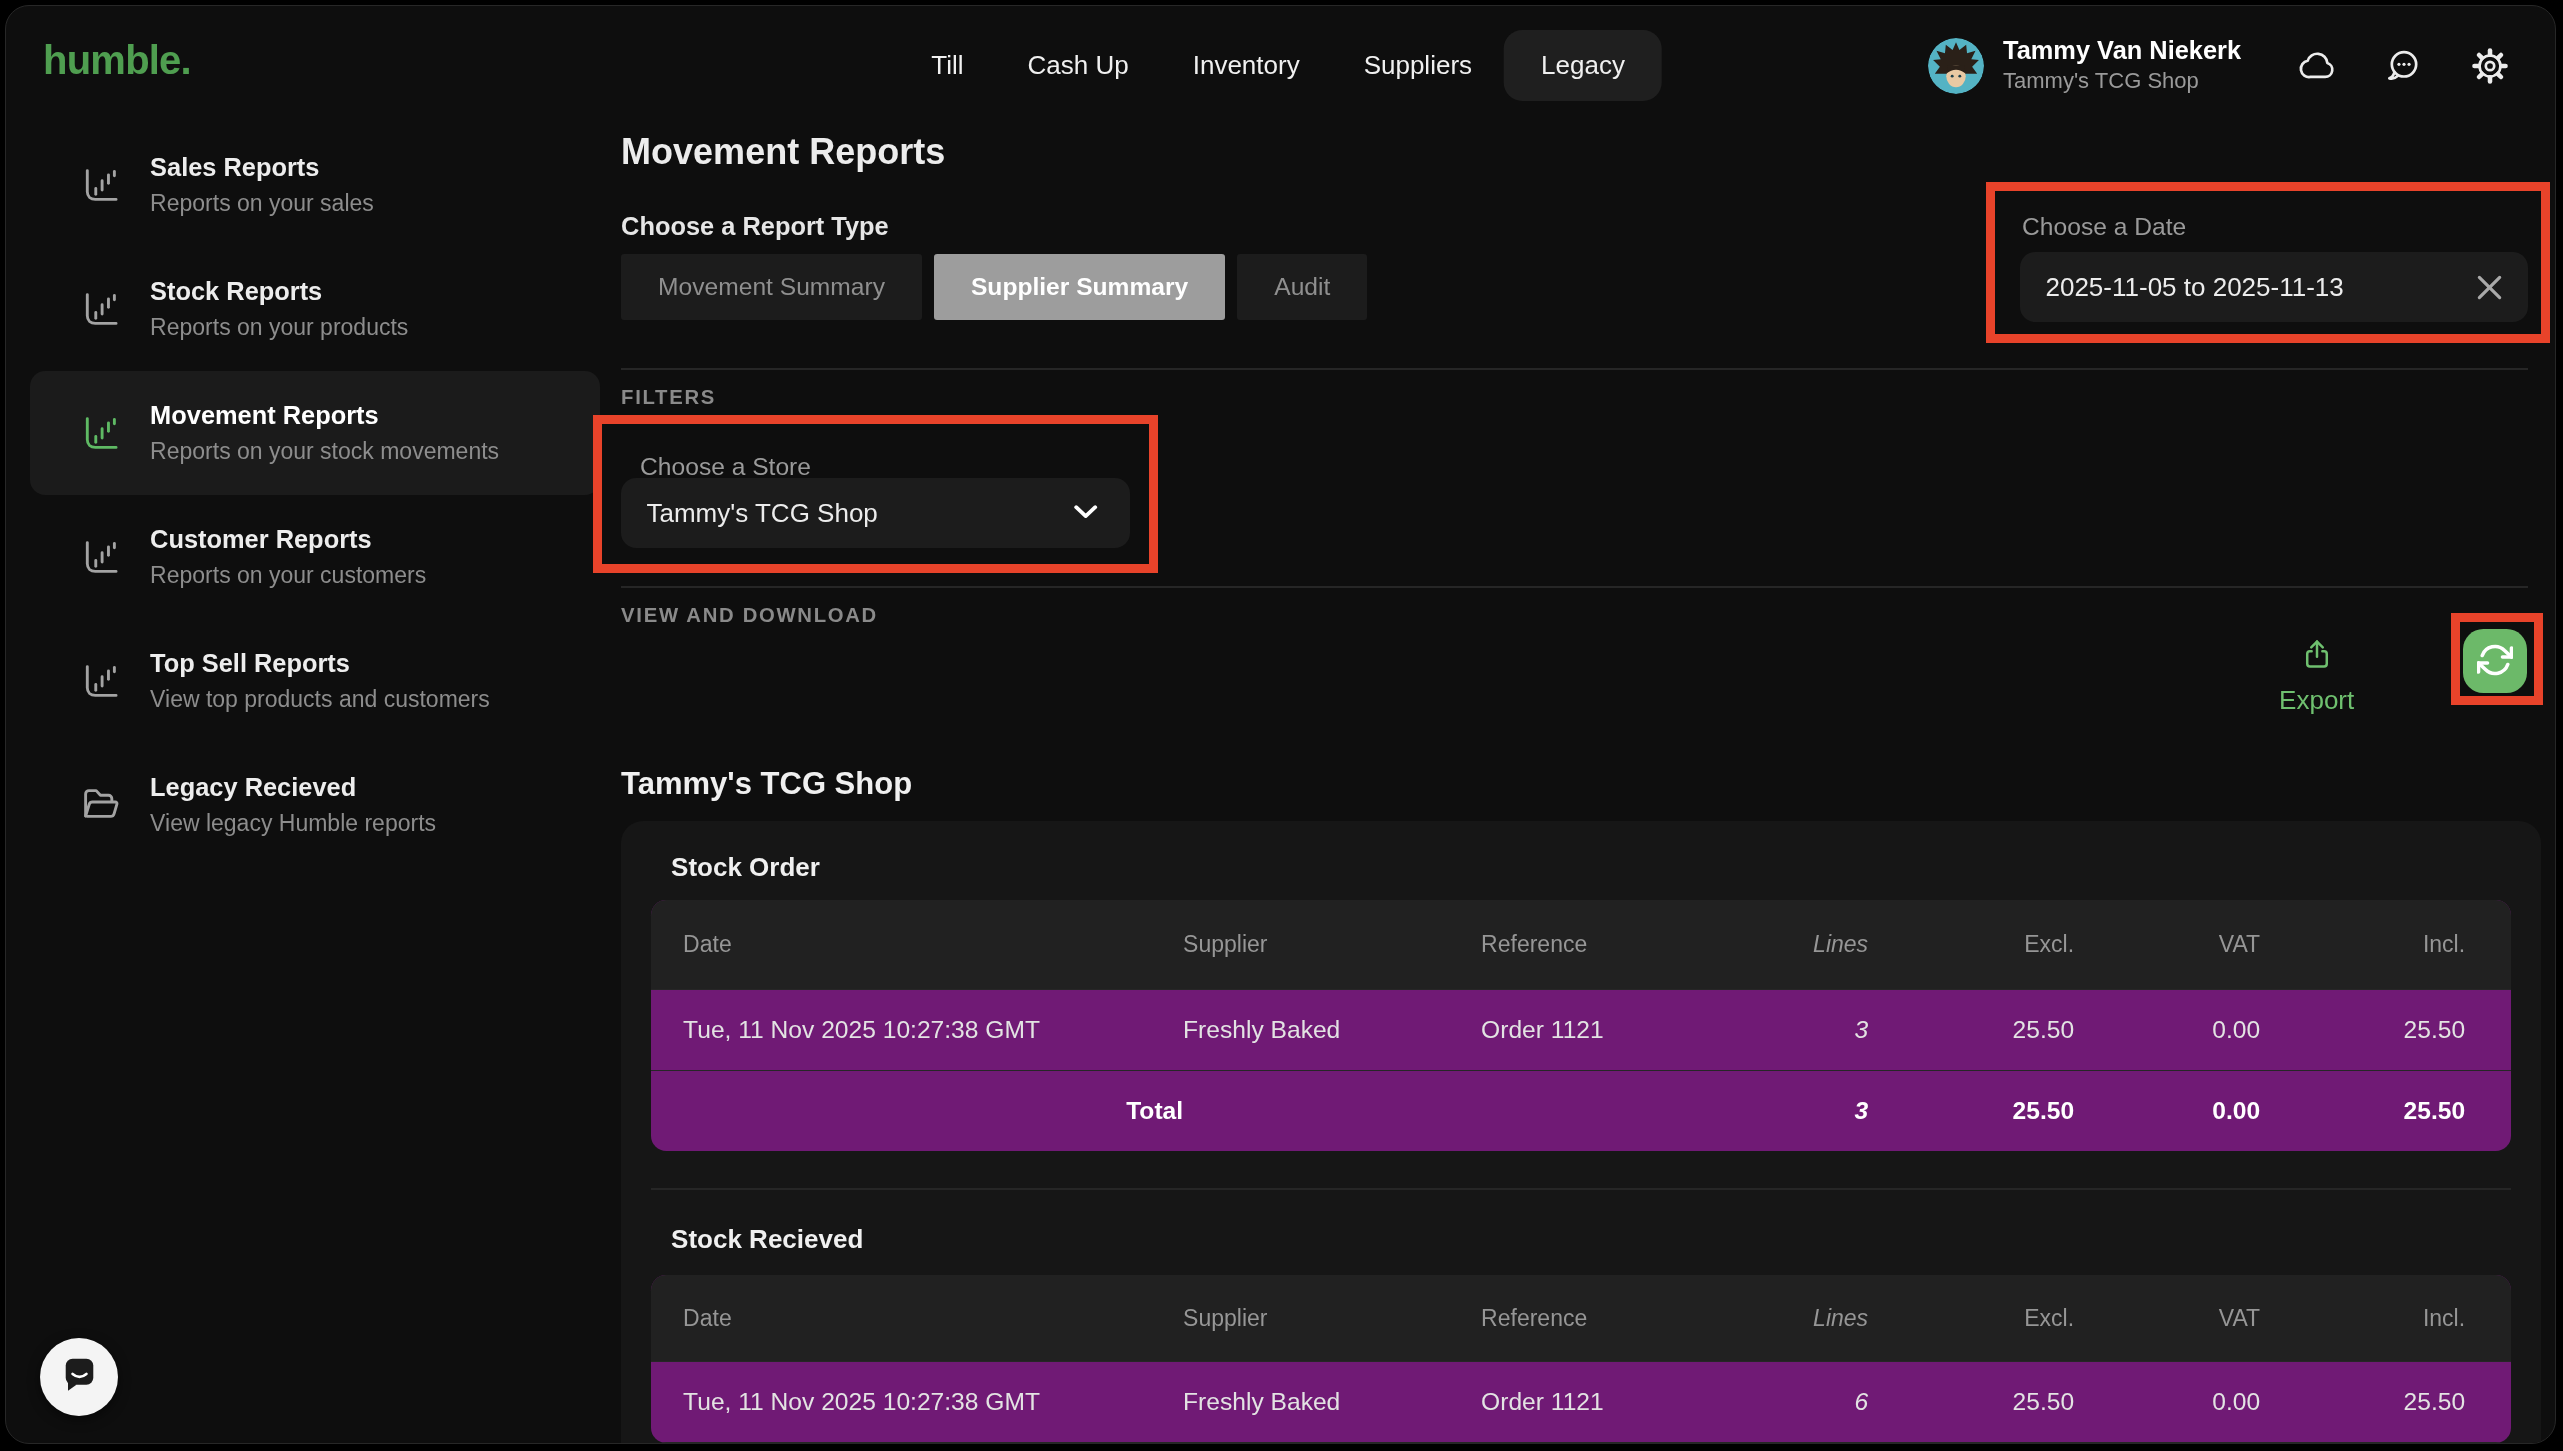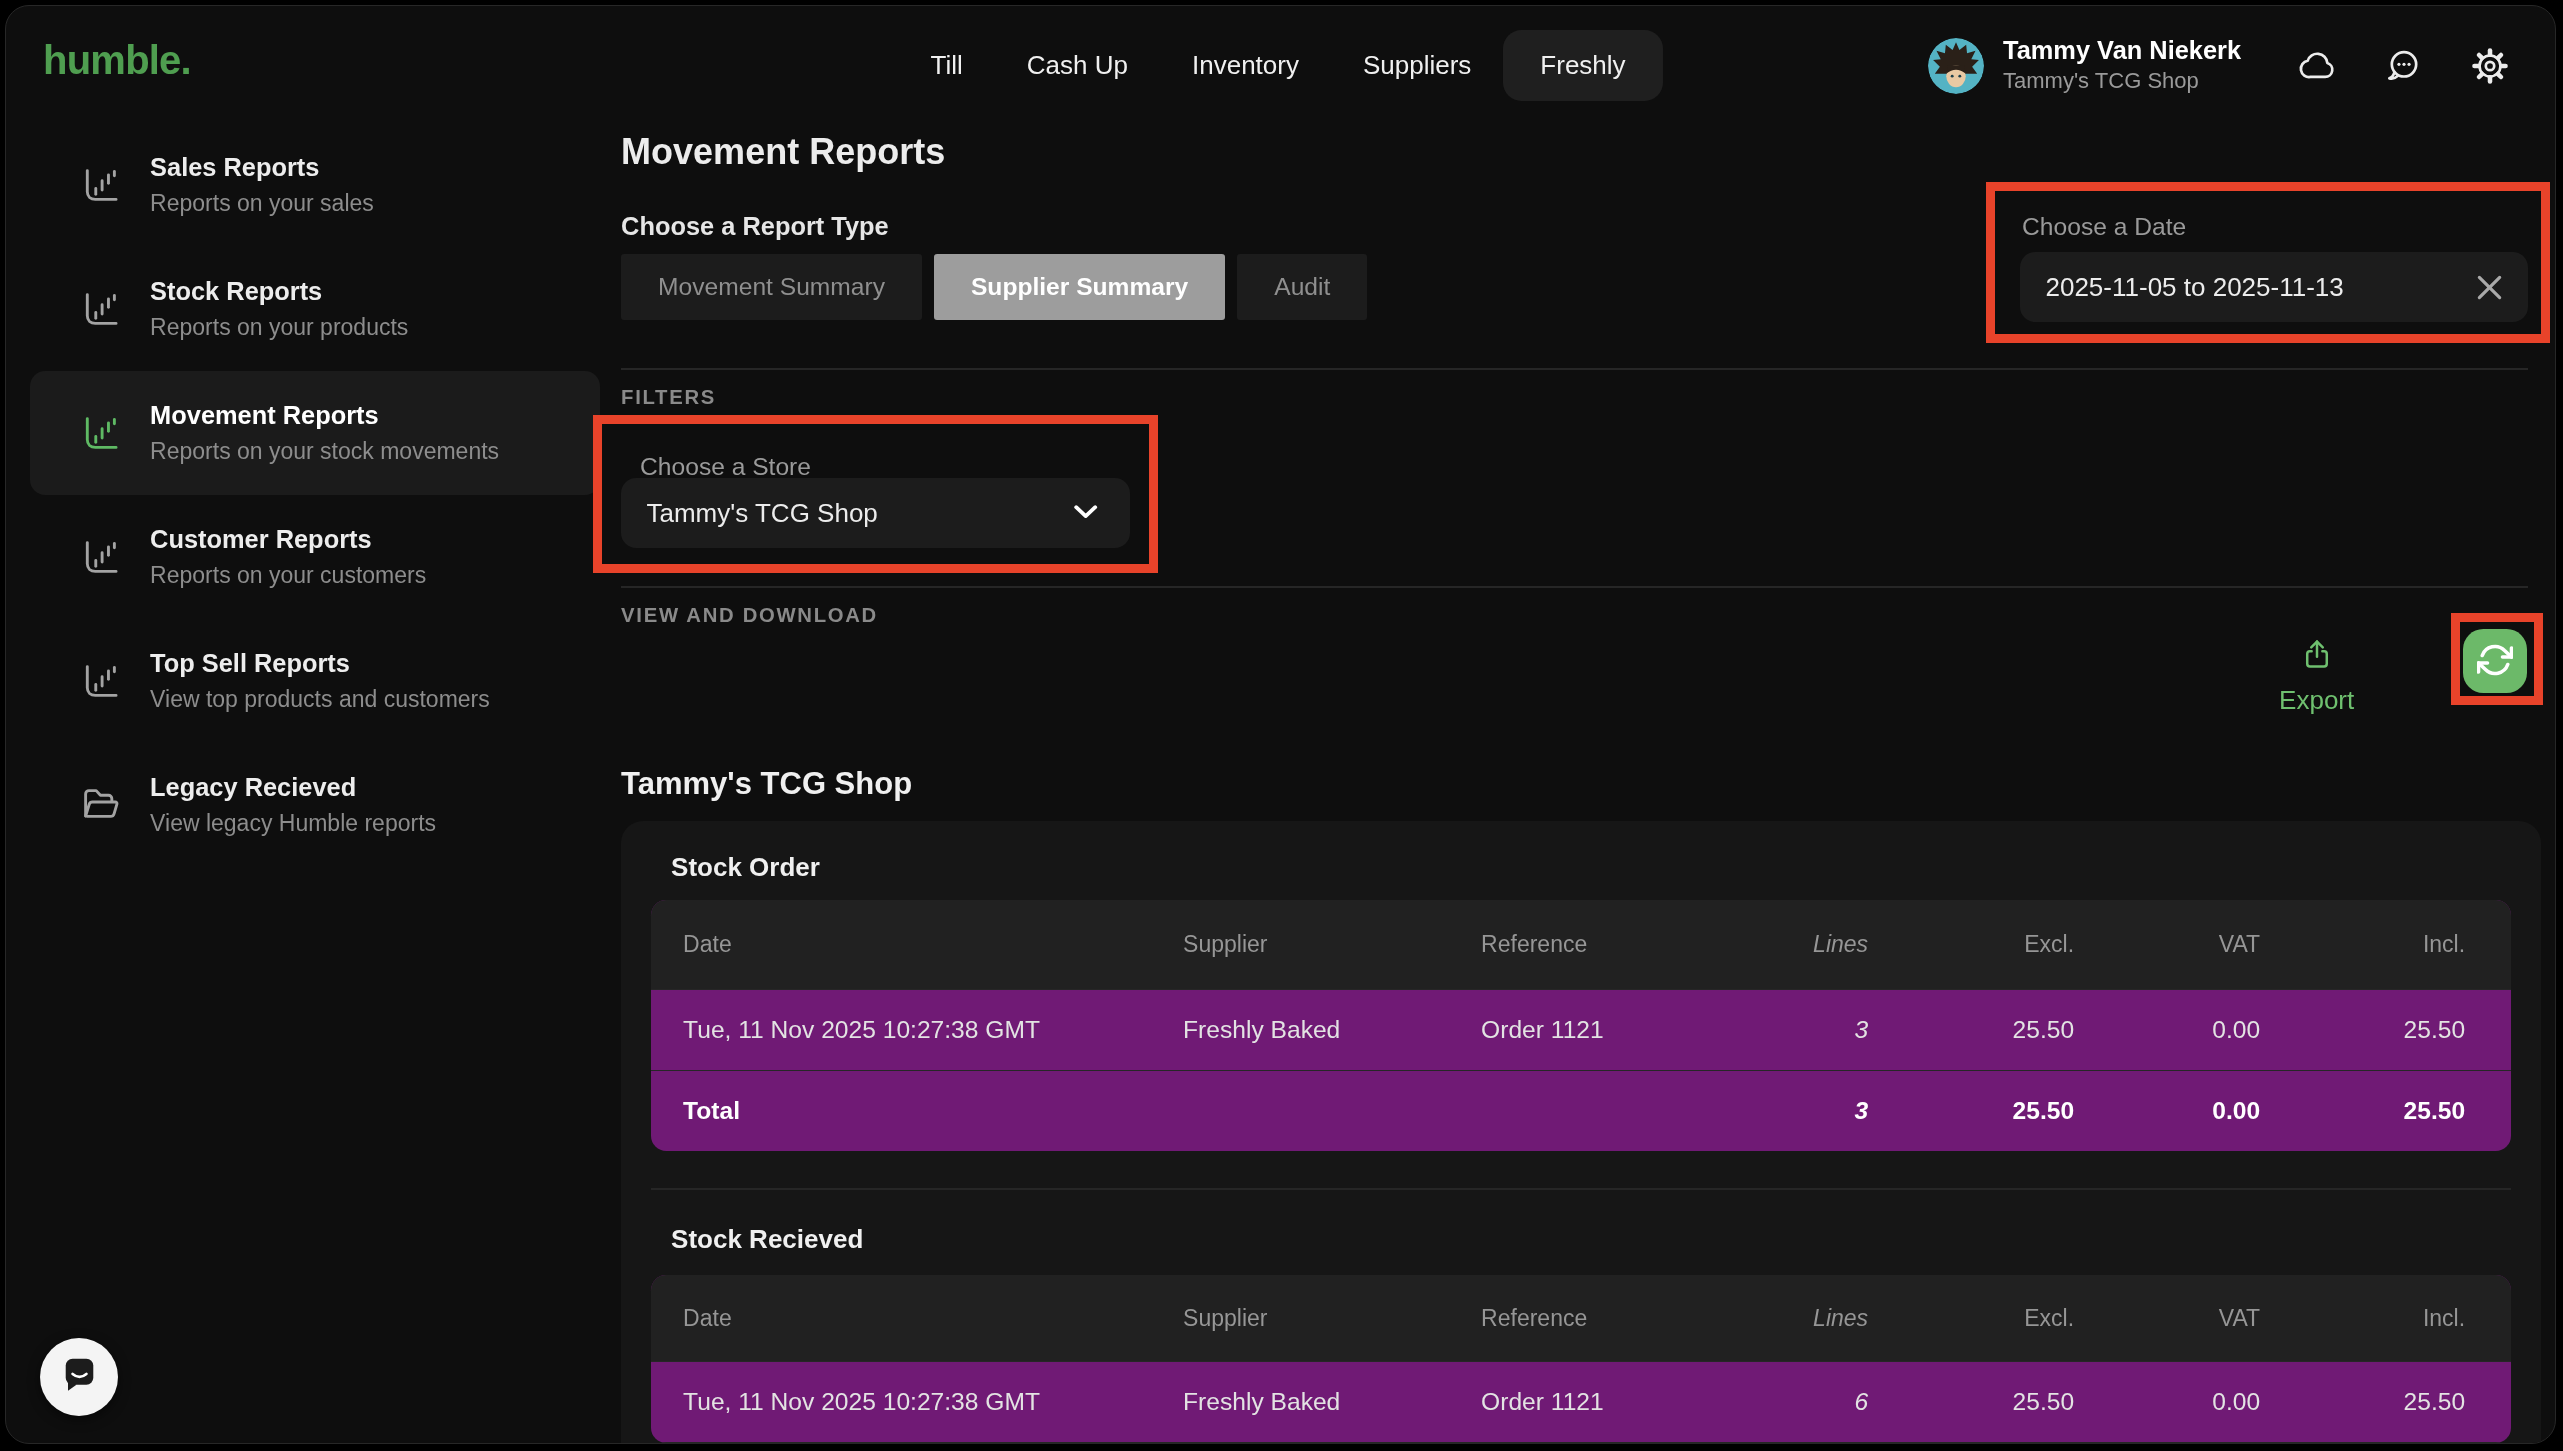--- a/index.html
+++ b/index.html
@@ -68,21 +68,21 @@
                  border-radius:22px 22px 0 0; }
   .tbl-title { position:absolute; left:50px; font-size:26px; font-weight:bold; color:#f0f0f0; }
   .tbl { position:absolute; left:30px; width:1860px; background:#701a75; border-radius:15.3px; overflow:hidden; }
   .tr { display:flex; align-items:center; padding:0 45px 0 32px; }
   .tr-head { height:89px; background:#212121; }
   .tr-row  { height:81px; border-top:1.7px solid #262626; }
   .tbl2 .tr-head { height:86px; }
   .tbl2 .tr-row { height:82px; border-bottom:1.7px solid #262626; }
   .th { font-size:23px; color:#969696; }
   .td { font-size:24.6px; color:#e3e3e3; }
-  .bold { font-weight:bold; color:#ffffff; }
+  .bold { font-weight:bold; color:#ffffff;text-align:right; }
   .c-date { width:500px; }
   .c-supplier { width:298px; }
   .c-ref { width:254px; }
   .c-lines { width:133px; text-align:right;font-style:italic; }
   .c-excl { width:206px; text-align:right; }
   .c-vat { width:186px; text-align:right; }
   .c-incl { width:205px; text-align:right; }
   .card-divider { position:absolute; left:30px; top:367px; width:1860px; height:1.7px; background:#262626; }
 
   
@@ -102,21 +102,21 @@
 <div class="app">
 
   <header class="topbar">
     <div class="logo">humble.</div>
 
     <nav class="topnav">
       <div class="nav-item">Till</div>
       <div class="nav-item">Cash Up</div>
       <div class="nav-item">Inventory</div>
       <div class="nav-item">Suppliers</div>
-      <div class="nav-item active">Freshly</div>
+      <div class="nav-item active">Legacy</div>
     </nav>
 
     <div class="topbar-right">
       <div class="profile">
         <span class="avatar">
           <svg viewBox="0 0 66 66" width="56" height="56">
             <circle cx="33" cy="33" r="33" fill="#54b3c4"></circle>
             <path d="M33 5l4 9 8-6 1 10 10-3-5 10 9 1-8 8 6 8H8l6-8-8-8 9-1-5-10 10 3 1-10 8 6z" fill="#2a2018"></path>
             <ellipse cx="33" cy="45" rx="11.5" ry="13" fill="#e9c9a3"></ellipse>
             <path d="M21.5 42q11.5-9 23 0l-2-10h-19z" fill="#2a2018"></path>

